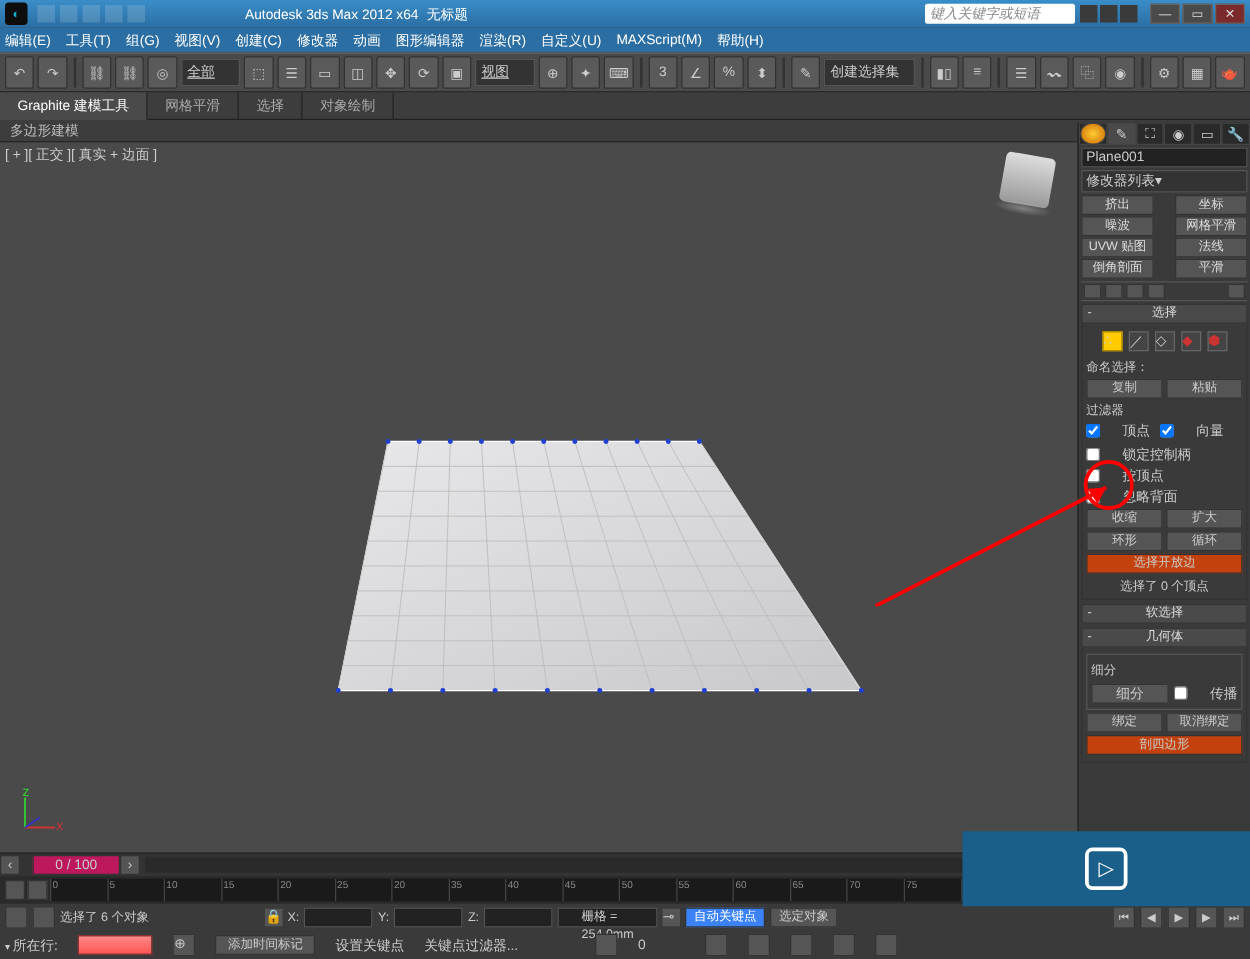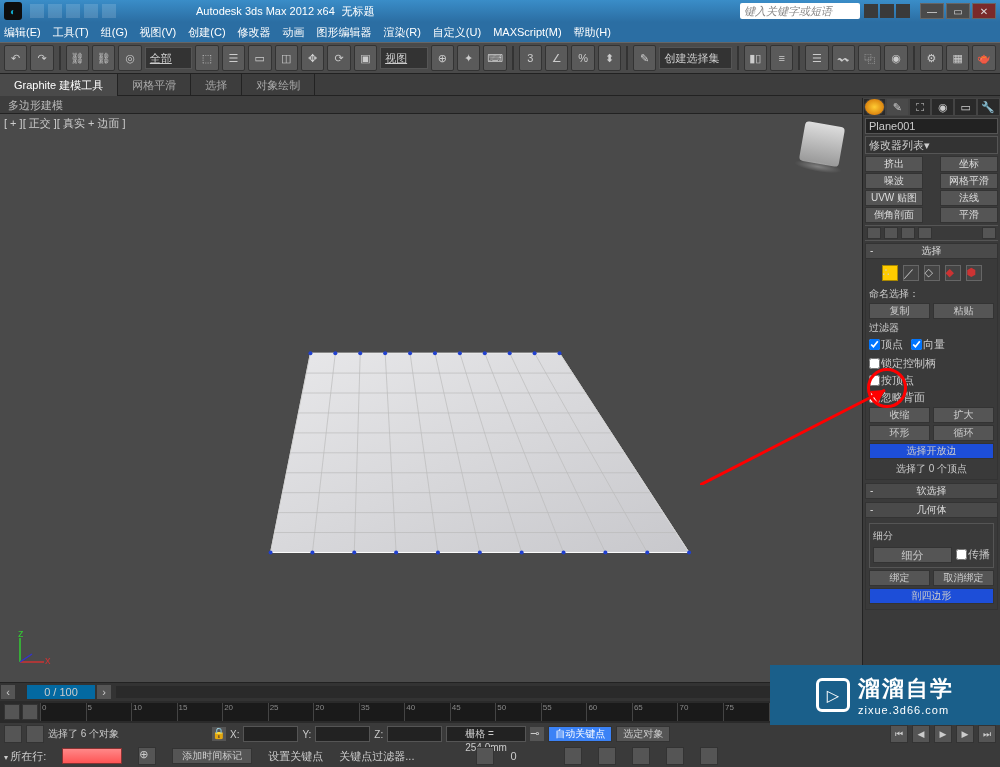--- a/index.html
+++ b/index.html
@@ -69,32 +69,32 @@
 
 .rollout-head { height: 16px; background: #4a4a4a; border: 1px solid #333; margin: 2px 2px 0 2px; text-align: center; line-height: 14px; color: #ddd; font-size: 10px; position:relative; }
 .rollout-head::before { content:"-"; position:absolute; left:4px; }
 .rollout-body { margin: 0 2px; padding: 3px; background: #3a3a3a; border: 1px solid #333; border-top: none; }
 .subobj-row { display: flex; gap: 5px; justify-content: center; margin: 3px 0 6px 0; }
 .subobj-row span { width: 16px; height: 16px; border: 1px solid #666; background: #444; }
 .subobj-row .sel { background: #ffcc00; border-color: #aa8800; }
 .lbl-left { color:#ccc; font-size:10px; }
 .btnrow2 { display: flex; gap: 3px; margin: 2px 0; }
 .btnrow2 .btn { flex: 1; height: 16px; background: #555; border: 1px solid #333; text-align: center; line-height: 14px; font-size: 10px; }
-.btn-wide { height: 16px; background: #1d4ed8; border: 1px solid #333; text-align: center; line-height: 14px; font-size: 10px; margin: 2px 0; }
-.chk { display: flex; align-items: center; gap: 1px; font-size: 10px; margin: 2px 0; }
+.btn-wide { height: 16px; background: #c2410c; border: 1px solid #333; text-align: center; line-height: 14px; font-size: 10px; margin: 2px 0; }
+.chk { display: flex; align-items: center; gap: 18px; font-size: 10px; margin: 2px 0; }
 .chk input { width: 11px; height: 11px; }
 .status-text { text-align: center; color: #ccc; font-size: 10px; margin-top: 3px; }
 .group-label { font-size: 10px; color: #ccc; margin: 2px 0; }
 .subgroup { border: 1px solid #555; padding: 3px; margin: 2px 0; }
 
 
 .bottombar { position: absolute; left: 0; right: 0; bottom: 0; height: 85px; background: #3a3a3a; border-top: 1px solid #222; }
 .timeslider { height: 18px; display: flex; align-items: center; background: #333; }
 .timeslider .lbtn, .timeslider .rbtn { width: 16px; height: 16px; background: #555; border: 1px solid #333; text-align:center; line-height:14px; }
-.timeslider .handle { width: 70px; height: 16px; background: #0369a1; border: 1px solid #333; text-align: center; line-height: 14px; margin-left: 10px; }
+.timeslider .handle { width: 70px; height: 16px; background: #be185d; border: 1px solid #333; text-align: center; line-height: 14px; margin-left: 10px; }
 .timeslider .track { flex: 1; height: 12px; background: #2a2a2a; margin: 0 4px; }
 .timetrack { height: 22px; background: #2a2a2a; display: flex; align-items: center; padding: 0 4px; gap: 2px; }
 .timetrack .ic { width: 16px; height: 16px; background: #555; border: 1px solid #333; }
 .timetrack .ruler { flex: 1; height: 18px; background: #1a1a1a; position: relative; overflow: hidden; }
 .timetrack .ruler .ticks { position:absolute; inset:0; display:flex; }
 .timetrack .ruler .ticks span { flex:1; border-left:1px solid #444; font-size:8px; color:#888; padding-left:1px; }
 .statusrow { height: 22px; display: flex; align-items: center; background: #3a3a3a; padding: 0 4px; gap: 4px; }
 .statusrow .sic { width: 18px; height: 18px; background: #555; border: 1px solid #333; }
 .statusrow .msg { width: 160px; color: #ccc; font-size: 10px; }
 .statusrow .lock { width: 14px; height: 14px; background: #555; }
@@ -466,17 +466,13 @@
     <div class="ic"></div>
     <div class="ic"></div>
     <div class="ic"></div>
     <div class="ic"></div>
     <div class="ic"></div>
   </div>
 </div>
 
 <div class="watermark">
   <div class="playicon">▷</div>
-  <div class="wt-text">
-    <div class="big">溜溜自学</div>
-    <div class="small">zixue.3d66.com</div>
-  </div>
 </div>
 
 </body></html>

